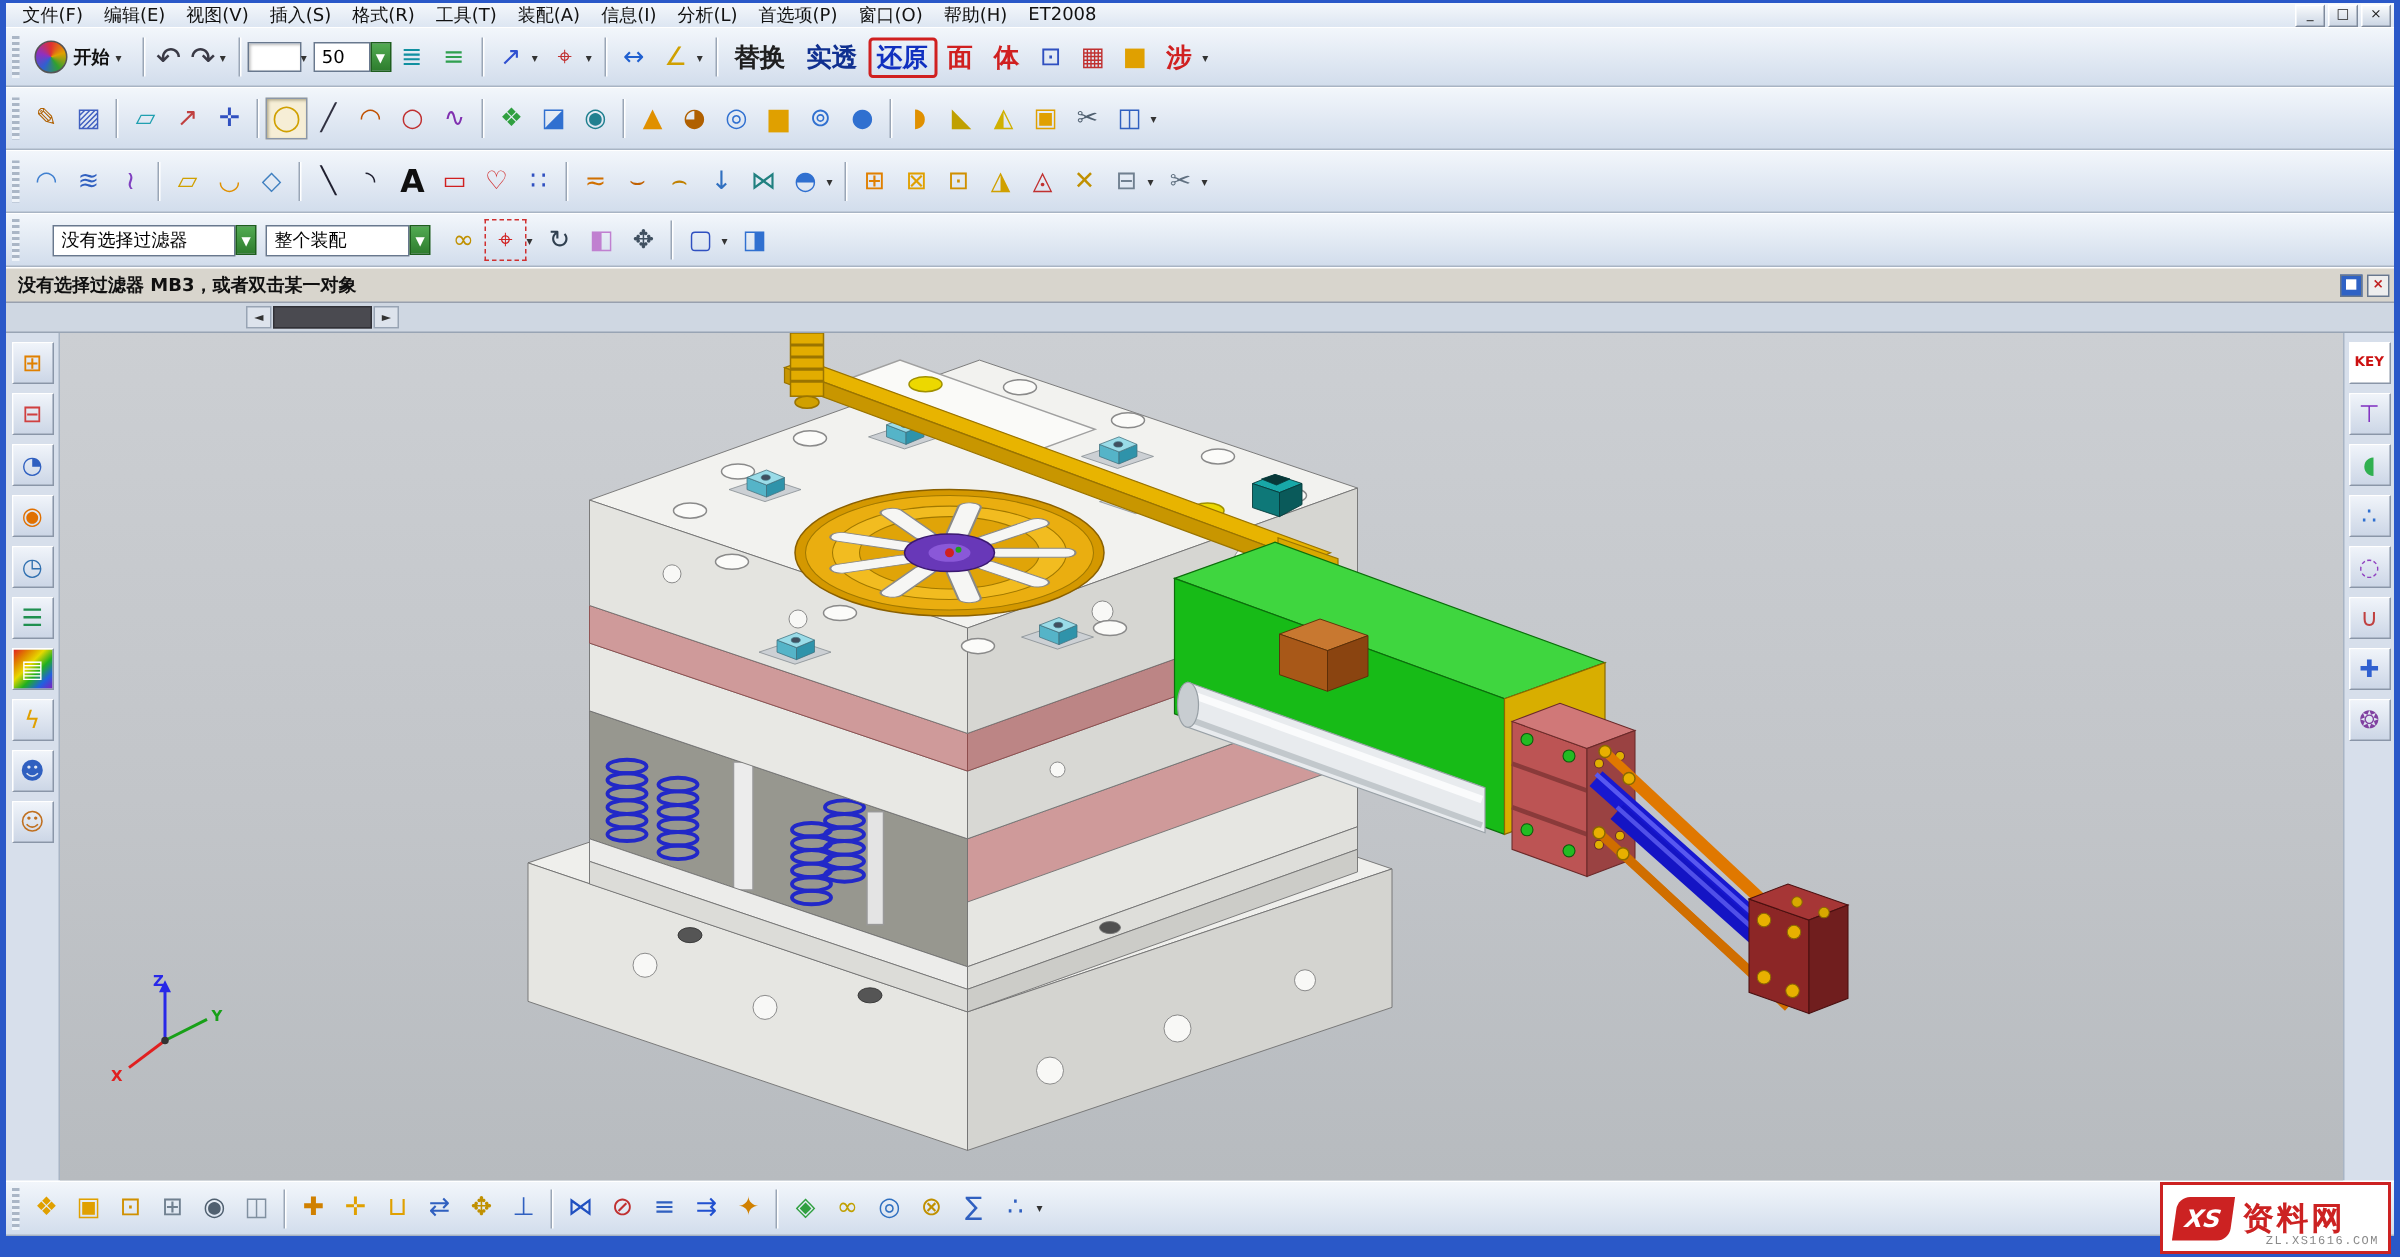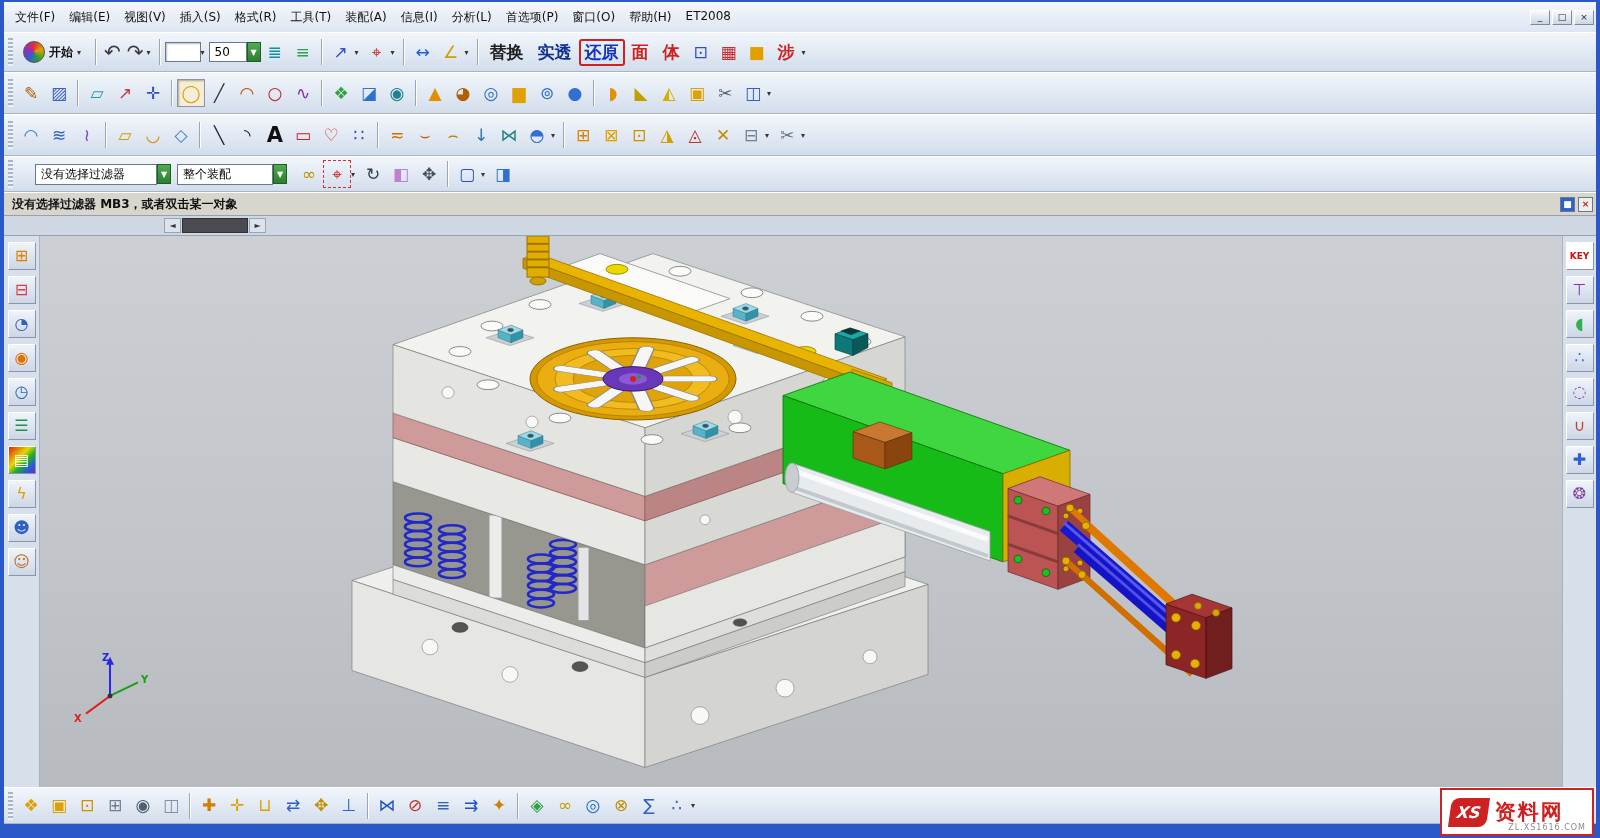--- a/index.html
+++ b/index.html
@@ -1,21 +1,21 @@
 <!DOCTYPE html>
 <html><head>
 <meta charset="utf-8">
 <style>
   * { box-sizing:border-box; margin:0; padding:0; }
   html,body { width:1600px; height:838px; overflow:hidden; }
   body { background:#2a58c8; font-family:"DejaVu Sans","Liberation Sans",sans-serif; position:relative; }
   .window { position:absolute; top:2px; left:4px; right:4px; bottom:14px; background:#d9e2ee; display:flex; flex-direction:column; }
 
   
-  .menubar { height:30px; display:flex; align-items:center; background:linear-gradient(#f4f7fb,#dde6f2); font-size:12px; color:#111; padding-left:4px; }
+  .menubar { height:16px; display:flex; align-items:center; background:linear-gradient(#f4f7fb,#dde6f2); font-size:12px; color:#111; padding-left:4px; }
   .menu-item { padding:1px 7px; white-space:nowrap; cursor:default; }
   .win-controls { margin-left:auto; display:flex; gap:2px; padding-right:2px; }
   .wbtn { width:20px; height:15px; background:linear-gradient(#f8fafc,#ccd6e4); border:1px solid; border-color:#fff #7e8a9c #7e8a9c #fff; font-size:9px; display:flex; align-items:center; justify-content:center; color:#222; }
 
   
   .tbrow { display:flex; align-items:center; padding:1px 3px; background:linear-gradient(#f2f6fb,#d2ddec); border-top:1px solid #fff; border-bottom:1px solid #a8b4c4; flex:none; }
   .row1 { height:40px; } .row2 { height:42px; } .row3 { height:42px; } .row4 { height:36px; }
   .tbtn { width:28px; height:28px; display:flex; align-items:center; justify-content:center; border:1px solid transparent; flex:none; }
   .tbtn.pressed { background:#f6eed6; border:1px solid #8a96a8; box-shadow:inset 1px 1px 2px #b0a88a; }
   .ig { font-size:17px; line-height:1; }
@@ -62,21 +62,21 @@
   .viewport { flex:1; position:relative; background:linear-gradient(180deg,#cccfd3 0%,#c2c5c9 55%,#b7bbbf 100%); min-width:0; }
   .viewport svg { position:absolute; inset:0; width:100%; height:100%; }
 
   
   .bottombar { height:37px; }
 
   
   .watermark { position:absolute; right:6px; bottom:2px; width:154px; height:48px; background:#fff; border:2px solid #cc2222; display:flex; align-items:center; padding:2px 8px; gap:7px; z-index:20; }
   .wlogo { background:#cc2222; color:#fff; font-style:italic; font-weight:bold; font-size:16px; padding:5px 7px; border-radius:8px 0 8px 0; transform:skewX(-8deg); }
   .wtitle { color:#cc2222; font-size:21px; font-weight:bold; letter-spacing:2px; }
-  .wsub { position:absolute; right:6px; bottom:2px; font-size:8px; color:#8a8a8a; letter-spacing:1px; }
+  .wsub { position:absolute; right:6px; bottom:2px; font-size:8px; color:#8a8a8a; letter-spacing:1px;font-family:Liberation Mono, monospace; }
 </style>
 </head>
 <body>
 
 <div class="window">
 
   <div class="menubar">
     <div style="display:flex">
         <div class="menu-item">文件(F)</div>
         <div class="menu-item">编辑(E)</div>

